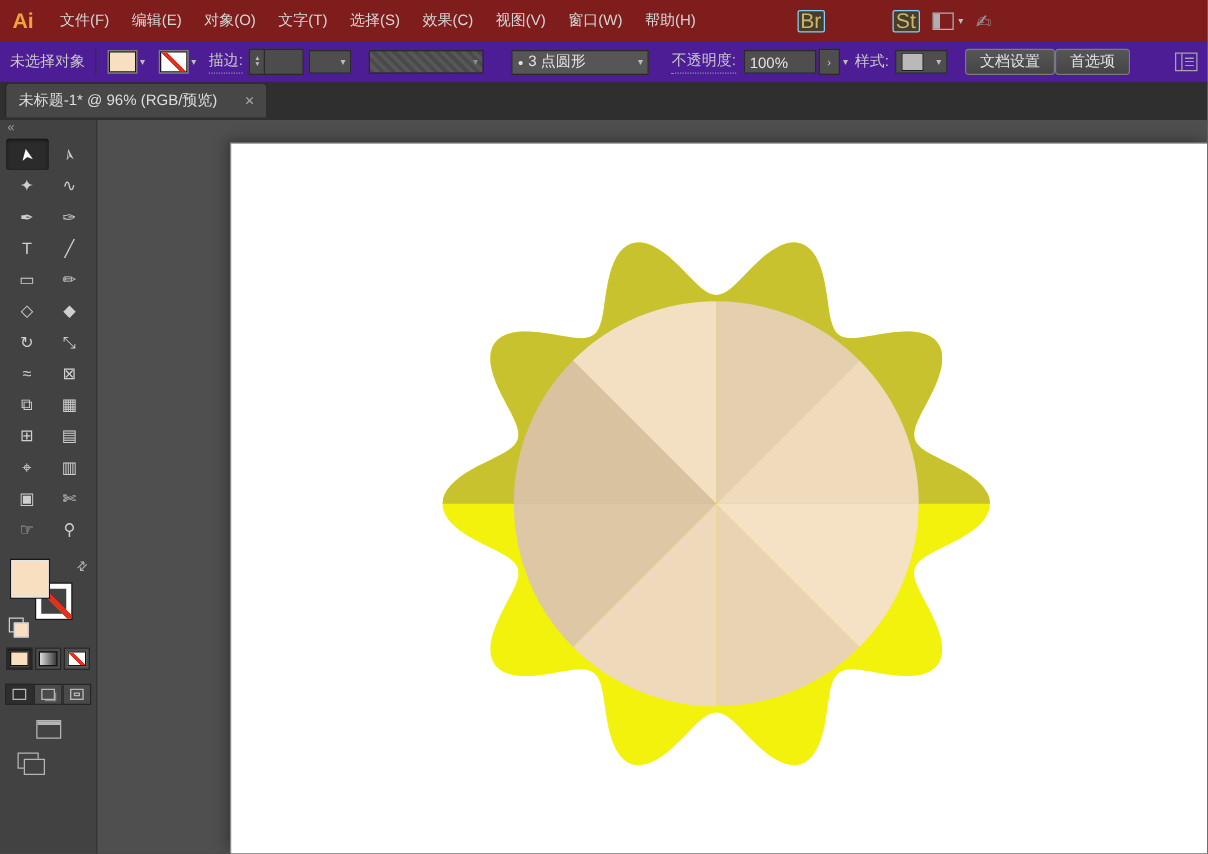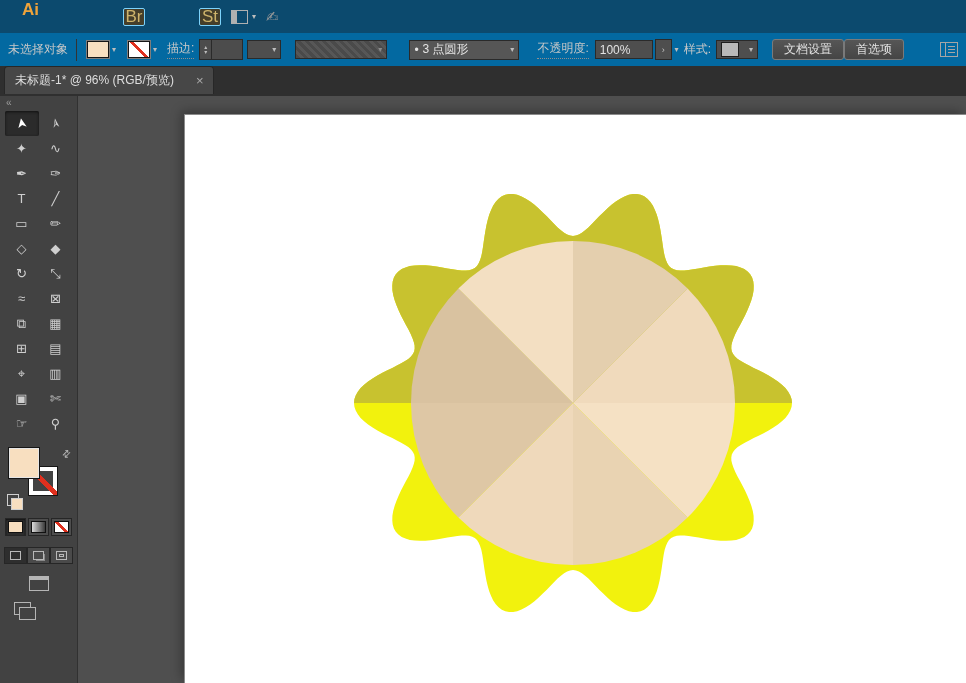--- a/index.html
+++ b/index.html
@@ -1,35 +1,35 @@
 <!DOCTYPE html>
 <html><head>
 <meta charset="utf-8">
 <style>
   html,body{margin:0;padding:0;width:966px;height:683px;overflow:hidden;background:#3a3a3a;
             font-family:"Liberation Sans","DejaVu Sans",sans-serif;}
   #app{position:relative;width:966px;height:683px;background:#505050;overflow:hidden;
        -webkit-font-smoothing:antialiased;}
 
   
-  .menubar{position:absolute;top:0;left:0;right:0;height:33px;background:#0c4a6e;
-           border-bottom:1px solid #2c2c2c;display:flex;padding:0 20px;}
+  .menubar{position:absolute;top:0;left:0;right:0;height:33px;background:#7f1d1d;
+           border-bottom:1px solid #2c2c2c;display:flex;align-items:center;padding:0 8px;}
   .ai-logo{color:#efa33a;font-weight:bold;font-size:17px;margin:0 12px 0 2px;letter-spacing:0;}
   .menus{display:flex;align-items:center;height:100%;}
   .menu-item{color:#d6d6d6;font-size:12px;padding:0 9px;line-height:33px;cursor:default;white-space:nowrap;}
   .mb-right{display:flex;align-items:center;margin-left:28px;gap:10px;}
   .badge{display:inline-block;min-width:20px;height:16px;line-height:16px;text-align:center;
          font-size:17px;border-radius:2px;color:#cdb36b;border:1px solid #7dd3fc;background:#453e2a;margin-left:44px;}
   .ws-icon{display:flex;align-items:center;gap:4px;color:#b9b9b9;}
   .ws-grid{width:15px;height:12px;border:1px solid #b0b0b0;background:linear-gradient(90deg,#b0b0b0 0 5px,transparent 5px);}
   .dd-glyph{font-size:8px;color:#bdbdbd;line-height:1;}
   .hand-glyph{font-size:15px;color:#9a9a9a;}
 
   
-  .controlbar{position:absolute;top:33px;left:0;right:0;height:33px;background:#0369a1;
+  .controlbar{position:absolute;top:33px;left:0;right:0;height:33px;background:#4c1d95;
               border-bottom:1px solid #262626;display:flex;align-items:center;padding:0 8px;
               font-size:12px;color:#c8c8c8;}
   .cb-label{white-space:nowrap;}
   .cb-label.link{border-bottom:1px dotted #8f8f8f;padding-bottom:1px;}
   .cb-sep{width:1px;height:22px;background:#333;margin:0 8px;}
   .swatch-dd{display:flex;align-items:center;gap:3px;margin-right:8px;padding:1px 2px;}
   .sw{width:20px;height:15px;border:1px solid #161616;box-shadow:0 0 0 1px #7d7d7d;display:inline-block;position:relative;}
   .fill-sw{background:#f8dfc0;}
   .none-sw{background:#ffffff;}
   .none-sw::after{content:"";position:absolute;inset:0;
@@ -119,20 +119,31 @@
             box-shadow:0 0 0 1px #8b8b8b, -4px -4px 10px rgba(0,0,0,.28);}
   #artwork{position:absolute;left:158px;top:58px;width:460px;height:460px;}
 </style>
 </head>
 <body>
 
 <div id="app">
 
   <header class="menubar">
     <span class="ai-logo">Ai</span>
+    <nav class="menus" id="menus">
+        <span class="menu-item">文件(F)</span>
+        <span class="menu-item">编辑(E)</span>
+        <span class="menu-item">对象(O)</span>
+        <span class="menu-item">文字(T)</span>
+        <span class="menu-item">选择(S)</span>
+        <span class="menu-item">效果(C)</span>
+        <span class="menu-item">视图(V)</span>
+        <span class="menu-item">窗口(W)</span>
+        <span class="menu-item">帮助(H)</span>
+      </nav>
     <div class="mb-right">
       <span class="badge">Br</span>
       <span class="badge">St</span>
       <span class="ws-icon">
         <span class="ws-grid"></span>
         <span class="dd-glyph">▾</span>
       </span>
       <span class="hand-glyph">✍</span>
     </div>
   </header>

